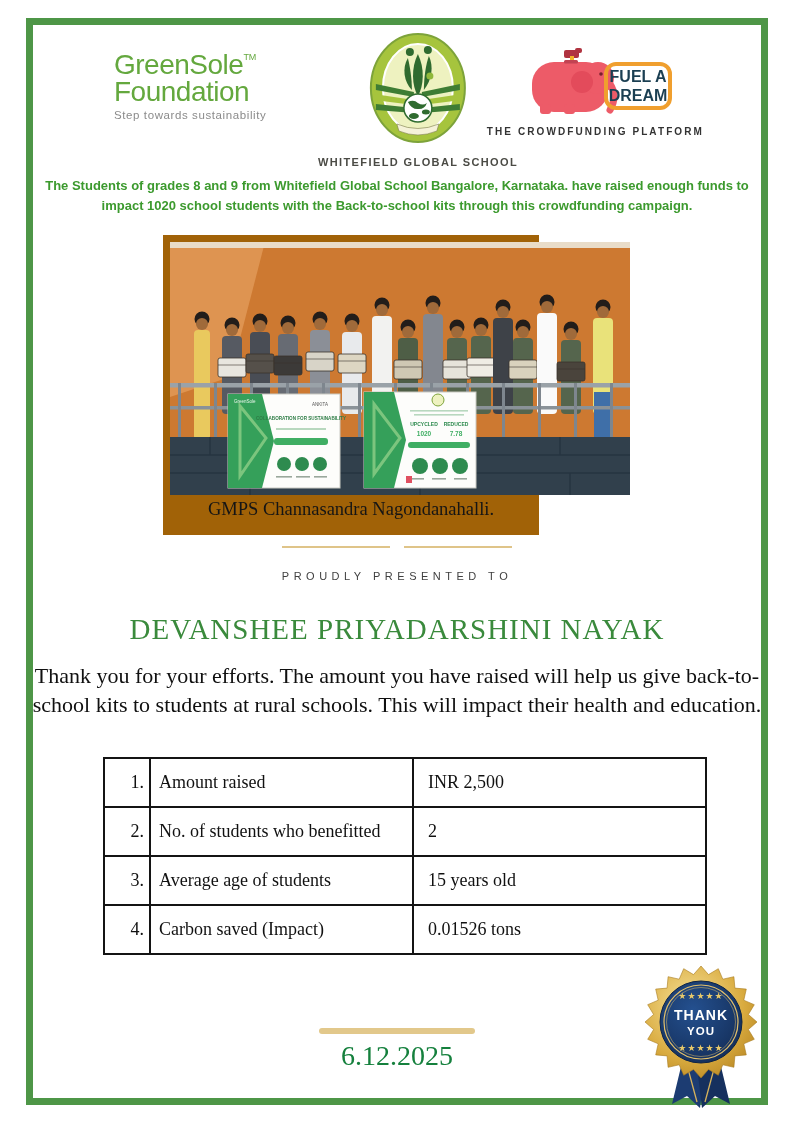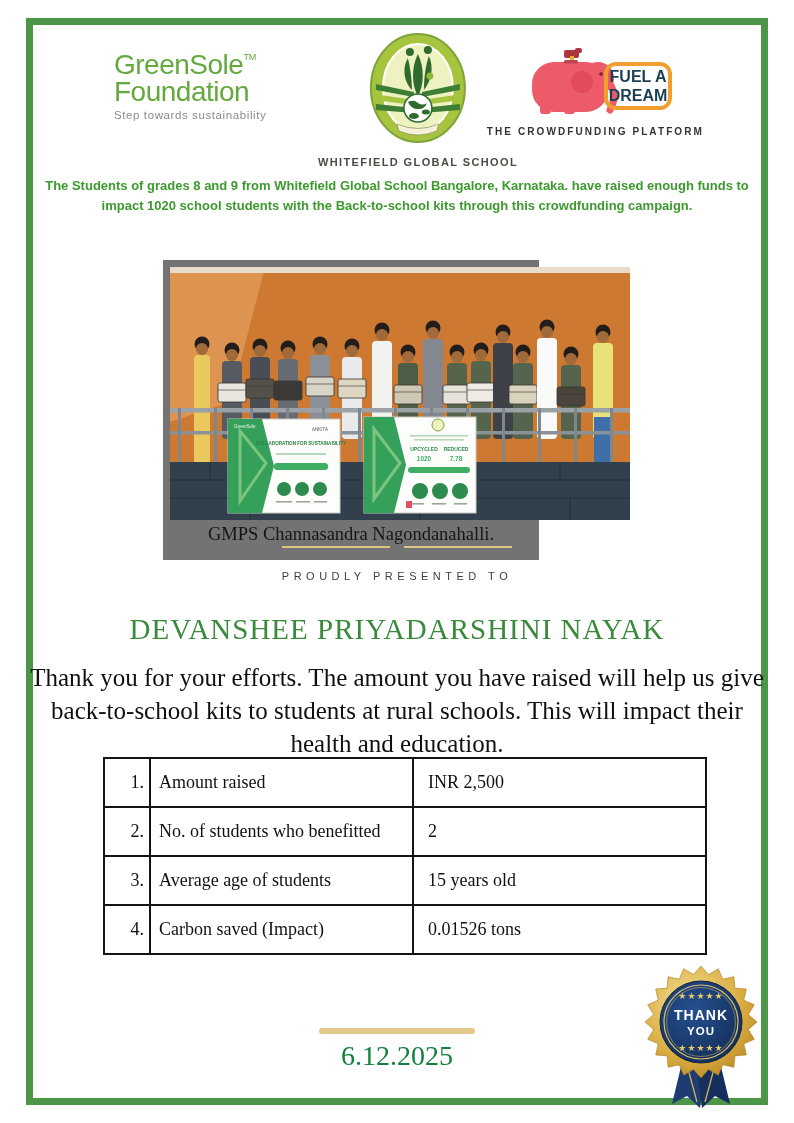--- a/index.html
+++ b/index.html
@@ -20,38 +20,38 @@
 
   .fad{position:absolute;right:90px;top:46px;text-align:center;}
   .fad-tagline{margin-top:2px;font-family:"Liberation Sans",sans-serif;font-size:10px;
         letter-spacing:2.1px;color:#333;font-weight:bold;white-space:nowrap;}
 
   .intro{position:absolute;top:176px;left:36px;right:36px;text-align:center;
         font-family:"Liberation Sans",sans-serif;font-weight:bold;font-size:13px;
         line-height:1.55;color:#3c9a2e;}
 
   
-  .photo-card{position:absolute;left:163px;top:260px;width:376px;height:300px;background:#737373;}
+  .photo-card{position:absolute;left:163px;top:235px;width:376px;height:300px;background:#a16207;}
   .photo-svg{position:absolute;left:7px;top:7px;display:block;}
   .photo-caption{position:absolute;left:0;right:0;top:264px;text-align:center;
         font-size:18.5px;color:#151515;}
 
   .cert-title-row{position:absolute;top:546px;left:0;width:100%;display:flex;
         align-items:center;justify-content:center;gap:14px;}
   .gold-line{height:2px;background:#dfc489;width:108px;}
   .cert-title{font-family:"DejaVu Serif",serif;font-size:23px;color:#3d3d3d;letter-spacing:1px;white-space:nowrap;}
 
   .presented{position:absolute;top:570px;width:100%;text-align:center;
         font-family:"Liberation Sans",sans-serif;font-size:11px;letter-spacing:4.5px;color:#3f3f3f;}
 
   .recipient{position:absolute;top:613px;width:100%;text-align:center;
         font-size:29px;color:#3a8a3c;letter-spacing:1px;}
 
   .message{position:absolute;top:661px;left:30px;right:30px;text-align:center;
-        font-size:25px;color:#101010;line-height:1.32;}
+        font-size:22px;color:#101010;line-height:1.32;}
 
   
   .stats{position:absolute;left:103px;top:757px;}
   .stats table{border-collapse:collapse;}
   .stats td{border:2px solid #141414;font-size:18px;height:45px;vertical-align:middle;}
   .stats td.num{width:38px;text-align:right;padding-right:5px;}
   .stats td.label{width:252px;padding-left:8px;margin-top:16px;}
   .stats td.value{width:276px;padding-left:14px;}
 
   .date-line{position:absolute;top:1028px;left:50%;transform:translateX(-50%);

